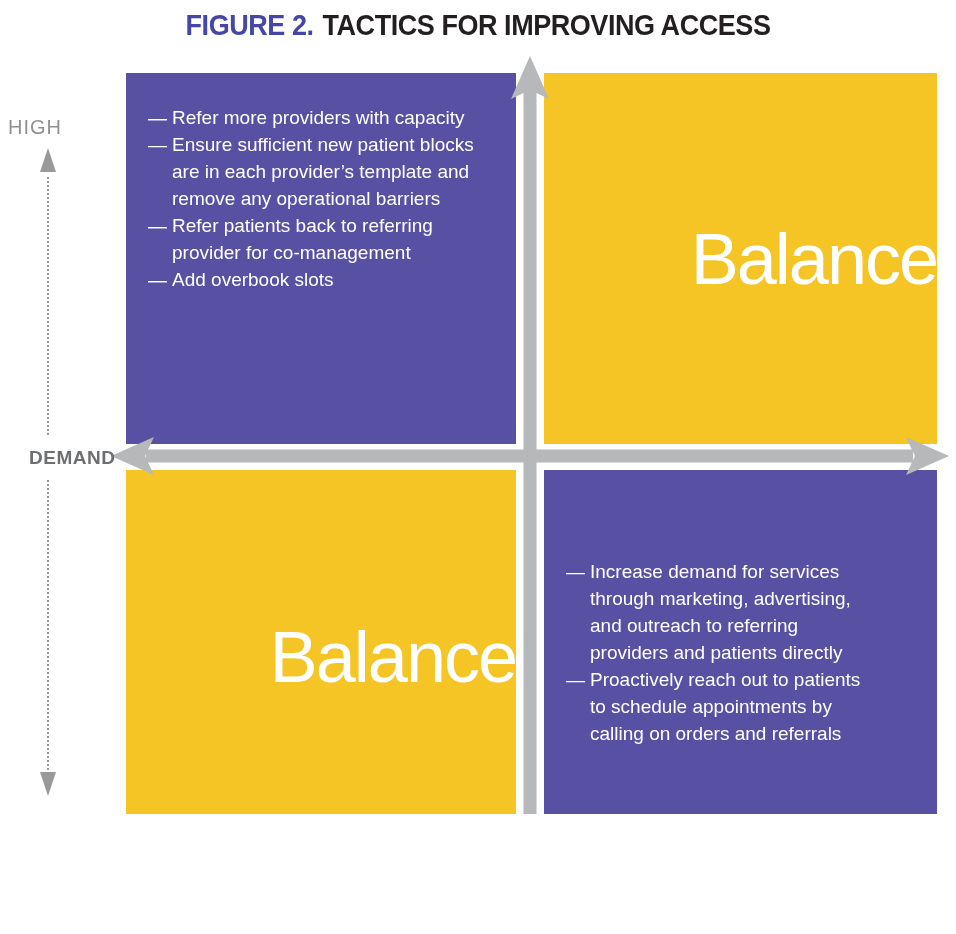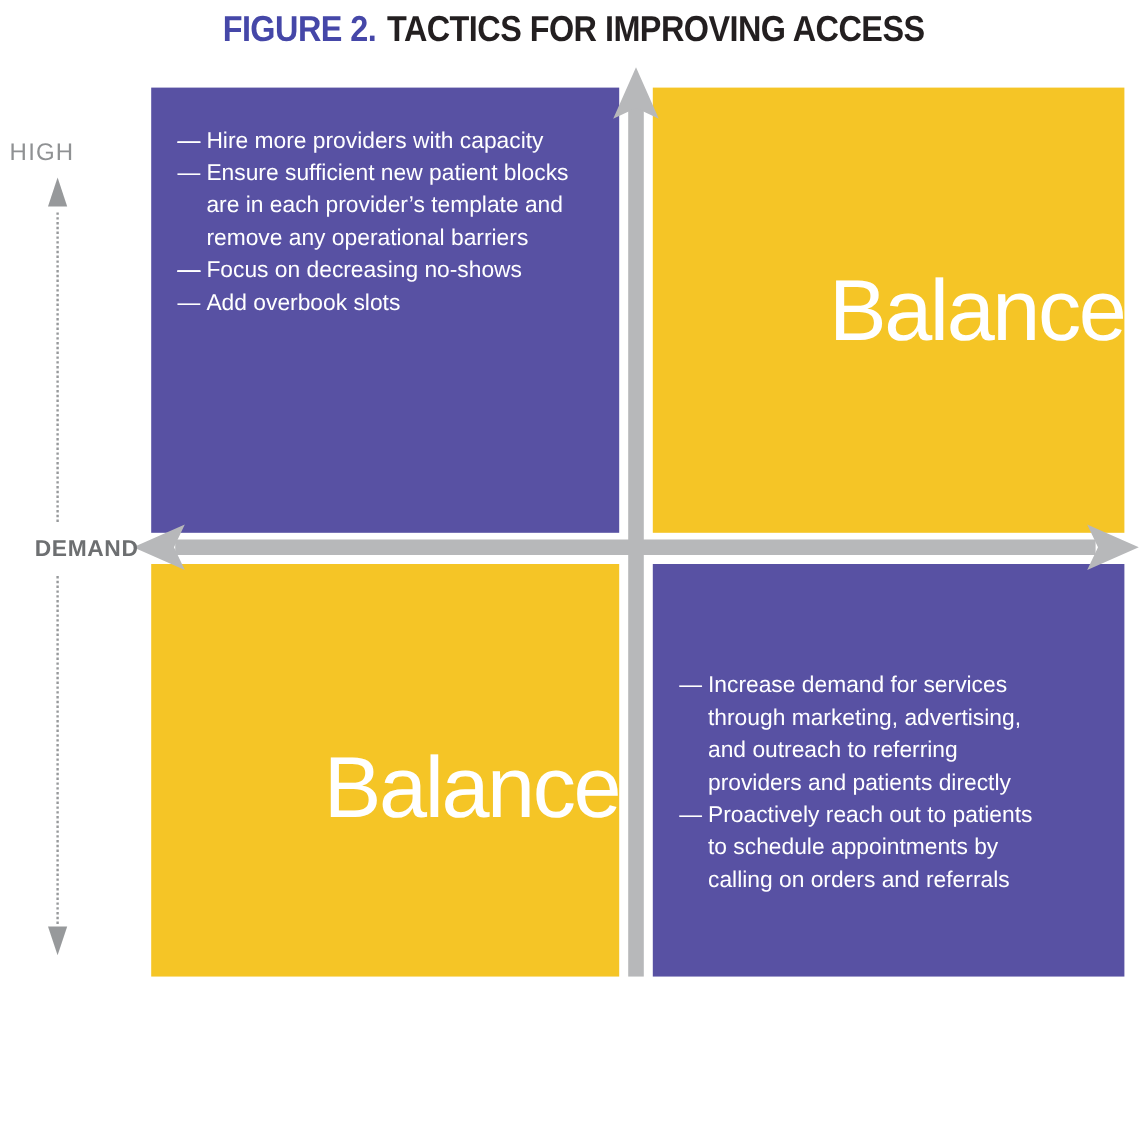--- a/index.html
+++ b/index.html
@@ -77,39 +77,39 @@
 
   <div class="quad tl">
     <ul class="tactics">
 
         <li>
           <span class="marker">—</span>
         </li>
 
         <li>
           <span class="marker">—</span>
-          <span>Hire more providers with capacity</span>
+          <span>Refer more providers with capacity</span>
         </li>
 
         <li>
           <span class="marker">—</span>
           <span>Ensure sufficient new patient blocks are in each provider’s template and remove any operational barriers</span>
         </li>
 
         <li>
           <span class="marker">—</span>
         </li>
 
         <li>
           <span class="marker">—</span>
+          <span>Refer patients back to referring provider for co-management</span>
         </li>
 
         <li>
           <span class="marker">—</span>
-          <span>Focus on decreasing no-shows</span>
         </li>
 
         <li>
           <span class="marker">—</span>
           <span>Add overbook slots</span>
         </li>
       </ul>
   </div>
 
   <div class="quad tr">

